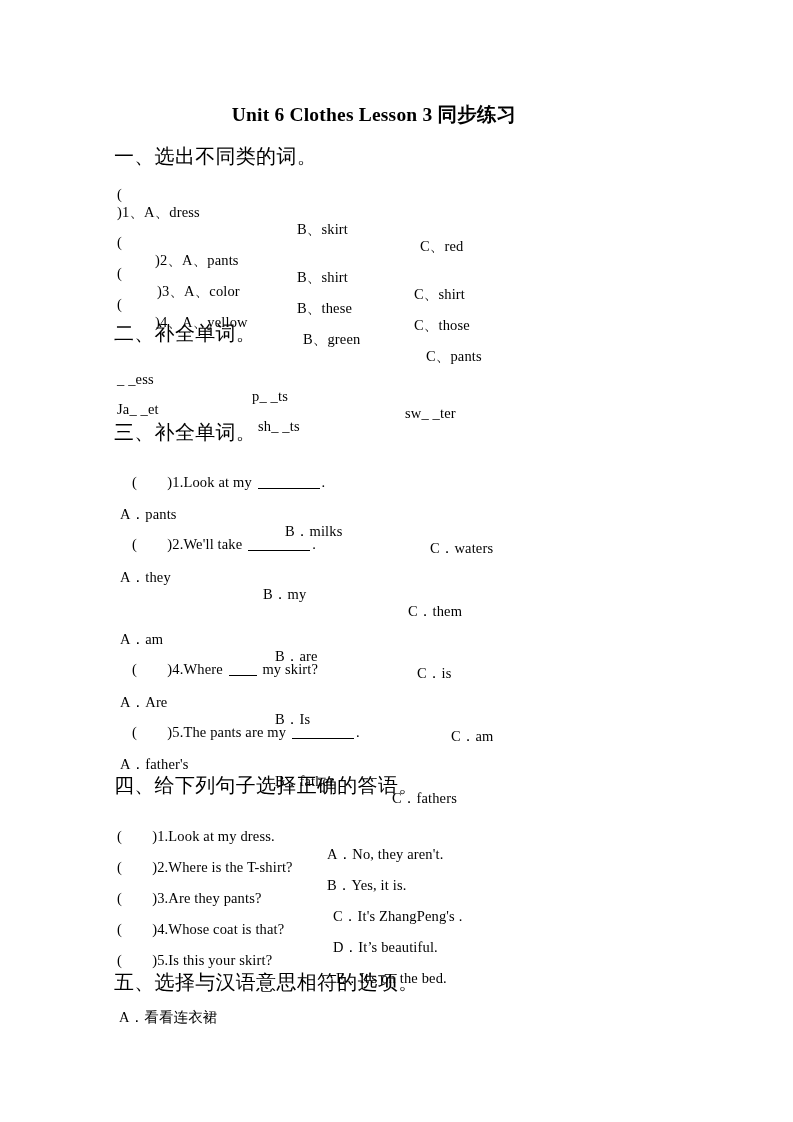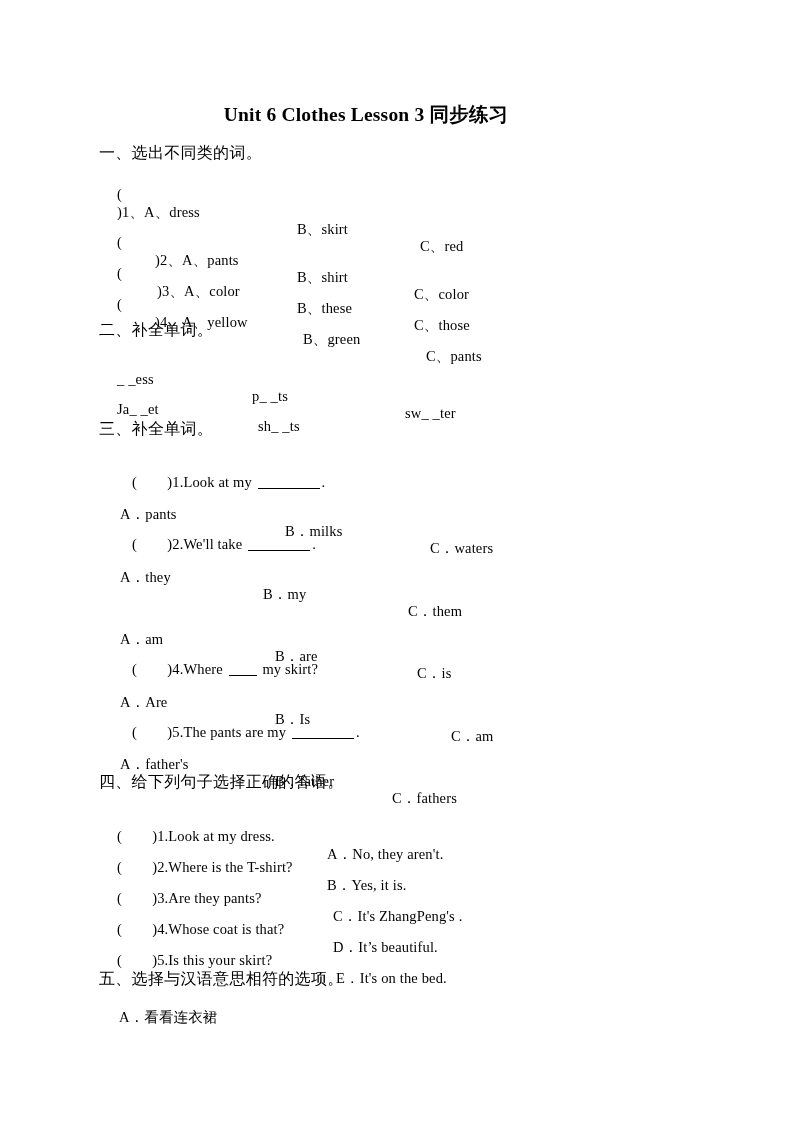--- a/index.html
+++ b/index.html
@@ -19,37 +19,37 @@
   .page {
     position: relative;
     width: 793px;
     height: 1122px;
     background: #ffffff;
   }
 
   
   .doc-title {
     position: absolute;
-    left: 4px;
+    left: 12px;
     top: 101px;
     width: 724px;
     text-align: center;
     font-family: "Liberation Serif", "DejaVu Serif", serif;
     font-weight: bold;
     font-size: 19.5px;
     letter-spacing: 0.2px;
     white-space: pre;
   }
 
   
   .sec-head {
     position: absolute;
-    left: 99px;
+    left: 114px;
     font-family: "Liberation Sans", "DejaVu Sans", sans-serif;
-    font-size: 16px;
+    font-size: 20px;
     font-weight: 500;
     letter-spacing: 0.3px;
     white-space: pre;
   }
 
   
   .line {
     position: absolute;
     font-family: "Liberation Serif", "DejaVu Serif", serif;
     font-size: 14.5px;
@@ -87,21 +87,21 @@
     <span class="col" style="left:180px;" data-name="q1-option-b">B、skirt</span>
     <span class="col" style="left:303px;" data-name="q1-option-c">C、red</span>
     <span style="visibility:hidden;">(</span>
   </div>
   <div class="line" style="left:117px; top:186px;" data-name="q1-paren"><span>(</span></div>
 
   <div class="line" style="left:117px; top:217px;" data-name="list-item">
     <span class="col" style="left:0;" data-name="q2-paren">(</span>
     <span class="col" style="left:38px;" data-name="q2-stem">)2、A、pants</span>
     <span class="col" style="left:180px;" data-name="q2-option-b">B、shirt</span>
-    <span class="col" style="left:297px;" data-name="q2-option-c">C、color</span>
+    <span class="col" style="left:297px;" data-name="q2-option-c">C、shirt</span>
   </div>
 
   <div class="line" style="left:117px; top:248px;" data-name="list-item">
     <span class="col" style="left:0;" data-name="q3-paren">(</span>
     <span class="col" style="left:40px;" data-name="q3-stem">)3、A、color</span>
     <span class="col" style="left:180px;" data-name="q3-option-b">B、these</span>
     <span class="col" style="left:297px;" data-name="q3-option-c">C、those</span>
   </div>
 
   <div class="line" style="left:117px; top:279px;" data-name="list-item">

